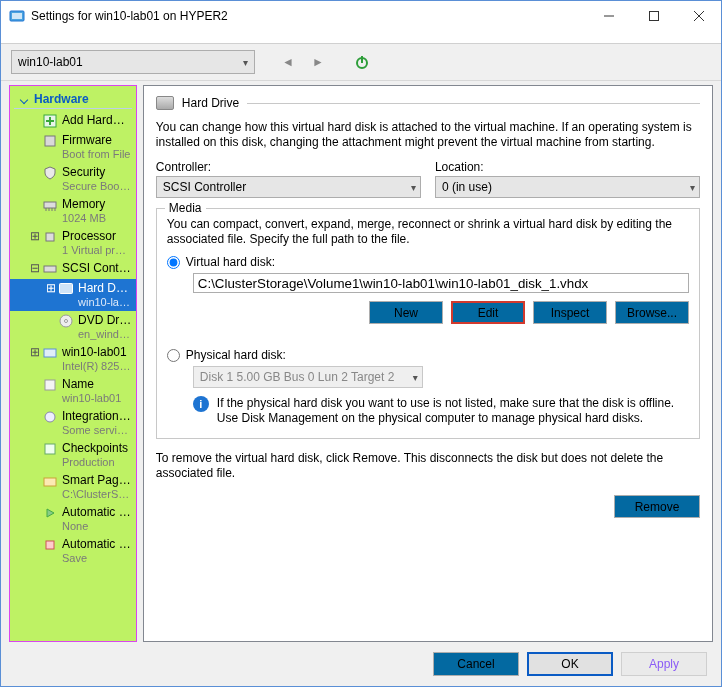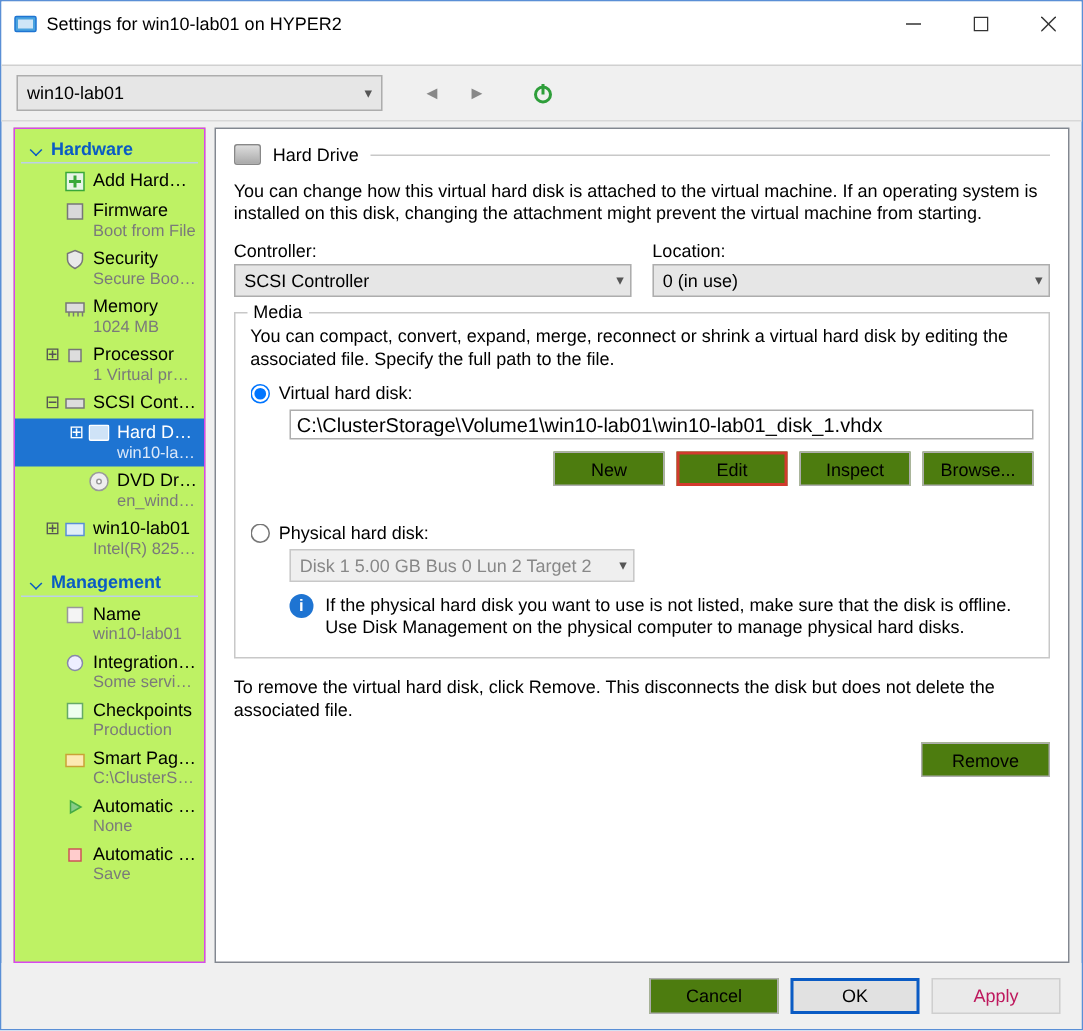--- a/index.html
+++ b/index.html
@@ -37,29 +37,29 @@
   .cell label{display:block;margin-bottom:2px}
   .combo{height:22px;border:1px solid #adadad;background:#e6e6e6;display:flex;align-items:center;justify-content:space-between;padding:0 4px 0 6px;width:100%;box-sizing:border-box}
   .combo.disabled{color:#888;background:#efefef;border-color:#c8c8c8}
   .group{border:1px solid #c8c8c8;margin-top:10px;padding:8px 10px 12px 10px;position:relative}
   .group > .legend{position:absolute;top:-8px;left:8px;background:#fff;padding:0 4px}
   .group .gdesc{margin-bottom:8px;line-height:15px}
   .radio-row{display:flex;align-items:center;gap:6px;margin:4px 0}
   .radio-row input{margin:0}
   .path-input{width:calc(100% - 26px);margin-left:26px;height:20px;border:1px solid #adadad;padding:0 4px;box-sizing:border-box;background:#fff}
   .btn-row{display:flex;gap:8px;justify-content:flex-end;margin:8px 0 0 26px}
-  .btn{min-width:74px;height:23px;border:1px solid #adadad;background:#4d7c0f;display:flex;align-items:center;justify-content:center;padding:0 10px;box-sizing:border-box}
+  .btn{min-width:74px;height:23px;border:1px solid #adadad;background:#0369a1;display:flex;align-items:center;justify-content:center;padding:0 10px;box-sizing:border-box}
   .btn.primary{border:2px solid #d23a2e}
   .info-row{display:flex;gap:8px;margin:8px 0 0 26px;line-height:15px}
   .info-ico{width:16px;height:16px;border-radius:50%;background:#1e74d2;color:#fff;display:flex;align-items:center;justify-content:center;font-weight:bold;flex:0 0 16px;font-size:11px}
   .remove-row{display:flex;justify-content:flex-end;margin-top:14px}
   .footer{height:44px;display:flex;align-items:center;justify-content:flex-end;gap:8px;padding:0 14px;background:#f0f0f0}
   .footer .btn{min-width:86px;height:24px}
   .footer .btn.ok{border:2px solid #0a5bc4;background:#e1e1e1}
-  .footer .btn.disabled{color:#be185d;background:#eaeaea;border-color:#cfcfcf}
+  .footer .btn.disabled{color:#8b5cf6;background:#eaeaea;border-color:#cfcfcf}
   .chev{font-size:10px;color:#555}
   svg{display:block}
 </style>
 </head>
 <body>
 
 <div class="window">
 
   <div class="titlebar">
     <span class="app-icon">
@@ -225,21 +225,20 @@
               <svg width="14" height="14">
                 <rect x="1" y="3" width="12" height="8" fill="#e0eef9" stroke="#5a8fd6"></rect>
               </svg>
             </span>
           <span class="txt">
               <div class="main">win10-lab01</div>
               <div class="sub">Intel(R) 82574L Gigabit Network C...</div>
             </span>
         </div>
 
-        <div class="section-hdr">Management</div>
 
         <div class="node lvl1">
           <span class="exp"></span>
             <span class="ico">
               <svg width="14" height="14">
                 <rect x="2" y="2" width="10" height="10" fill="#f4f4f4" stroke="#999"></rect>
               </svg>
             </span>
           <span class="txt">
               <div class="main">Name</div>

